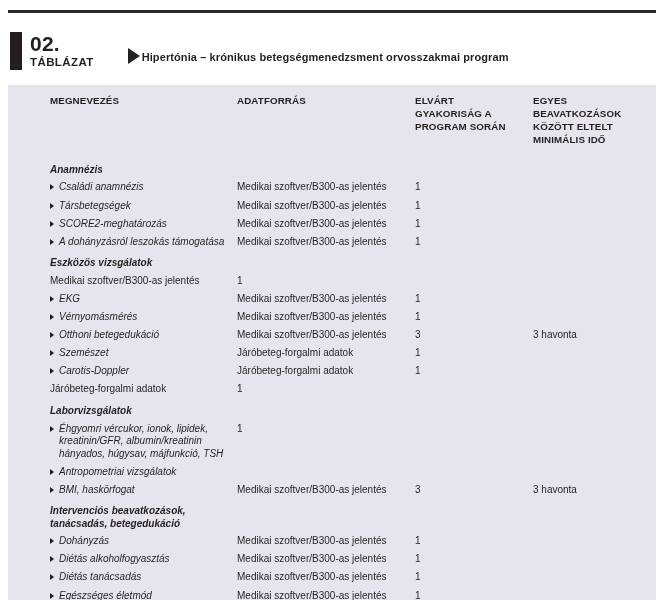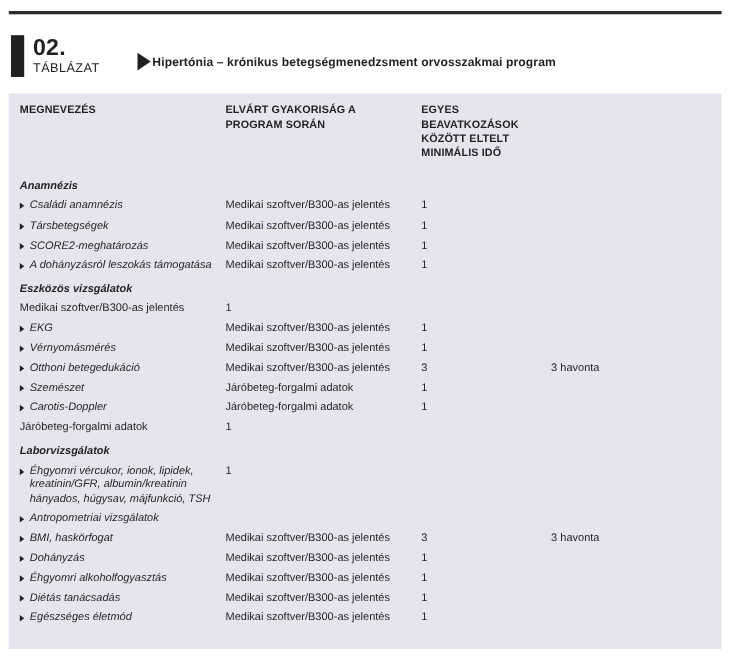--- a/index.html
+++ b/index.html
@@ -7,27 +7,27 @@
     width:664px;height:600px;background:#ffffff;
     font-family:"Liberation Sans","DejaVu Sans",sans-serif;
     color:#231f20;overflow:hidden;position:relative;
   }
   .top-rule{margin:10px 8px 0 8px;height:3px;background:#2e2a2b;}
   
   .caption-block{display:flex;align-items:center;margin:15px 8px 0 10px;height:44px;}
   .black-bar{width:12px;height:38px;background:#231f20;flex:none;margin-top:1px;}
   .label-stack{margin-left:8px;flex:none;}
   .label-stack .num{font-size:21px;font-weight:bold;line-height:1;letter-spacing:.2px;}
-  .label-stack .word{font-size:11.5px;font-weight:normal;letter-spacing:.4px;margin-top:2px;}
+  .label-stack .word{font-size:11.5px;font-weight:bold;letter-spacing:.4px;margin-top:2px;}
   .play-tri{width:0;height:0;border-left:12px solid #231f20;border-top:8px solid transparent;
     border-bottom:8px solid transparent;margin:11px 0 0 34px;flex:none;}
   .caption-title{font-size:11px;font-weight:bold;margin:13px 0 0 2px;letter-spacing:.1px;}
   
   .dtable{margin:13px 8px 0 8px;background:#e6e4ed;padding:10px 10px 12px 10px;box-sizing:border-box;min-height:505px;}
-  .grid-row{display:grid;grid-template-columns:187px 178px 118px 1fr;align-items:start;}
+  .grid-row{display:grid;grid-template-columns:187px 178px 118px 1fr;align-items:start;margin-left:32px;}
   .thead{padding-bottom:11px;}
   .th{font-size:9.8px;font-weight:bold;line-height:1.32;letter-spacing:.1px;padding-right:14px;}
   .row{font-size:10px;line-height:12.5px;padding:2.8px 0;}
   .row .cell{padding-right:12px;}
   .c-name{display:flex;font-style:italic;}
   .marker{width:0;height:0;border-left:4px solid #231f20;border-top:3px solid transparent;
     border-bottom:3px solid transparent;flex:none;display:inline-block;margin:3px 5px 0 0;}
   .row.section{font-weight:bold;padding-top:6px;padding-bottom:2.5px;}
 </style>
 </head>
@@ -41,20 +41,21 @@
     <div class="num">02.</div>
     <div class="word">TÁBLÁZAT</div>
   </div>
   <div class="play-tri"></div>
   <div class="caption-title">Hipertónia – krónikus betegségmenedzsment orvosszakmai program</div>
 </div>
 
 <div class="dtable">
   <div class="grid-row thead">
     <div class="th">MEGNEVEZÉS</div>
+    <div class="th">ADATFORRÁS</div>
     <div class="th">ELVÁRT GYAKORISÁG A PROGRAM SORÁN</div>
     <div class="th">EGYES BEAVATKOZÁSOK KÖZÖTT ELTELT MINIMÁLIS IDŐ</div>
   </div>
   <div>
   <div class="grid-row row section">
     <div class="cell c-name">
 
       <span class="txt">Anamnézis</span>
     </div>
     <div class="cell c-source"></div>
@@ -206,35 +207,44 @@
   <div class="grid-row row">
     <div class="cell c-name">
       <span class="marker"></span>
       <span class="txt">BMI, haskörfogat</span>
     </div>
     <div class="cell c-source">Medikai szoftver/B300-as jelentés</div>
     <div class="cell c-freq">3</div>
     <div class="cell c-interval">3 havonta</div>
   </div>
 
+  <div class="grid-row row section">
+    <div class="cell c-name">
+
+      <span class="txt">Intervenciós beavatkozások, tanácsadás, betegedukáció</span>
+    </div>
+    <div class="cell c-source"></div>
+    <div class="cell c-freq"></div>
+    <div class="cell c-interval"></div>
+  </div>
 
   <div class="grid-row row">
     <div class="cell c-name">
       <span class="marker"></span>
       <span class="txt">Dohányzás</span>
     </div>
     <div class="cell c-source">Medikai szoftver/B300-as jelentés</div>
     <div class="cell c-freq">1</div>
     <div class="cell c-interval"></div>
   </div>
 
   <div class="grid-row row">
     <div class="cell c-name">
       <span class="marker"></span>
-      <span class="txt">Éhgyomri alkoholfogyasztás</span>
+      <span class="txt">Diétás alkoholfogyasztás</span>
     </div>
     <div class="cell c-source">Medikai szoftver/B300-as jelentés</div>
     <div class="cell c-freq">1</div>
     <div class="cell c-interval"></div>
   </div>
 
   <div class="grid-row row">
     <div class="cell c-name">
       <span class="marker"></span>
       <span class="txt">Diétás tanácsadás</span>

